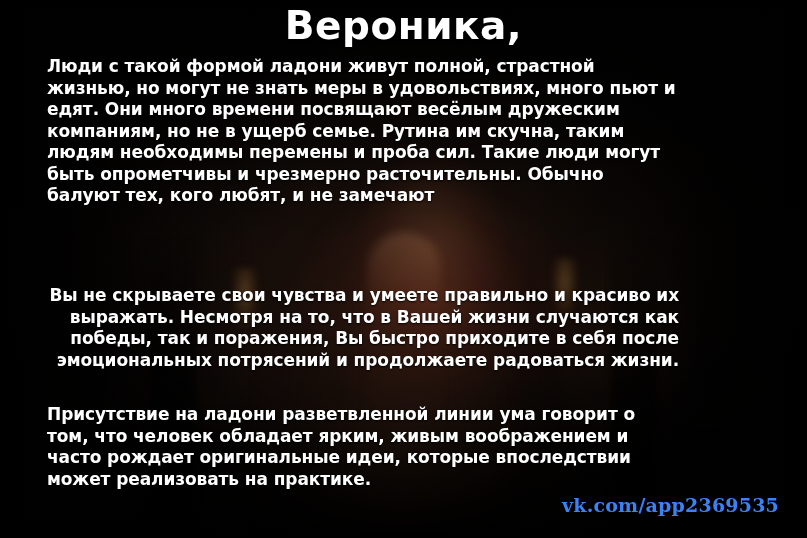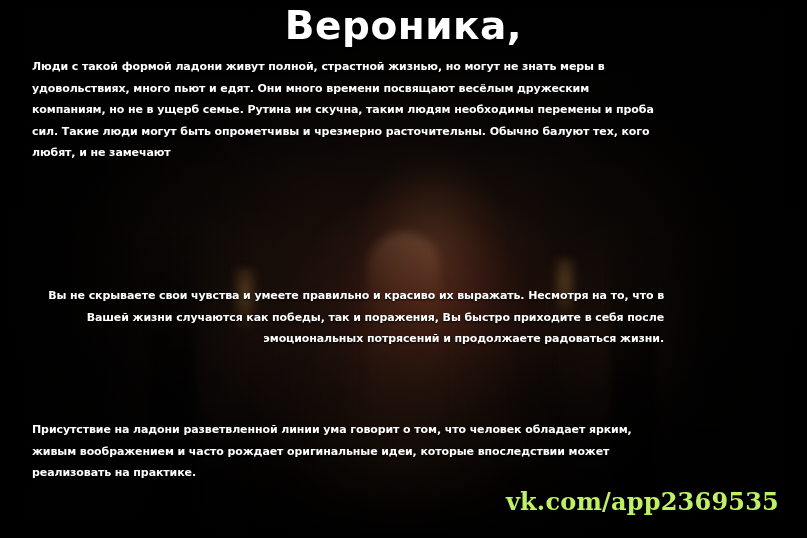--- a/index.html
+++ b/index.html
@@ -98,43 +98,43 @@
     font-family: "DejaVu Sans", sans-serif;
     font-weight: bold;
     font-size: 39px;
     line-height: 44px;
     letter-spacing: 0.5px;
     text-shadow: 0 1px 3px rgba(0,0,0,0.9);
   }
 
   .para {
     position: absolute;
-    left: 32px;
+    left: 47px;
     width: 632px;
     color: #ffffff;
     font-family: "DejaVu Sans", sans-serif;
     font-weight: bold;
-    font-size: 11px;
+    font-size: 17px;
     line-height: 21.5px;
     letter-spacing: -0.1px;
     text-shadow: 0 1px 2px rgba(0,0,0,0.95);
   }
   .p1 { top: 56px; }
   .p2 { top: 178px; }
   .p3 { top: 285px; text-align: right; }
-  .p4 { top: 404px; margin-top: 15px; }
+  .p4 { top: 404px; }
 
   .footer {
     position: absolute;
     right: 28px;
     bottom: 22px;
-    color: #bef264;
+    color: #3b82f6;
     font-family: "DejaVu Serif", serif;
     font-weight: bold;
-    font-size: 24px;
+    font-size: 19px;
     letter-spacing: 0.2px;
     text-shadow: 0 1px 3px rgba(0,0,0,0.95);
   }
 </style>
 </head>
 <body>
 
 <div class="canvas">
   <div class="bg"></div>
   <div class="arch"></div>

